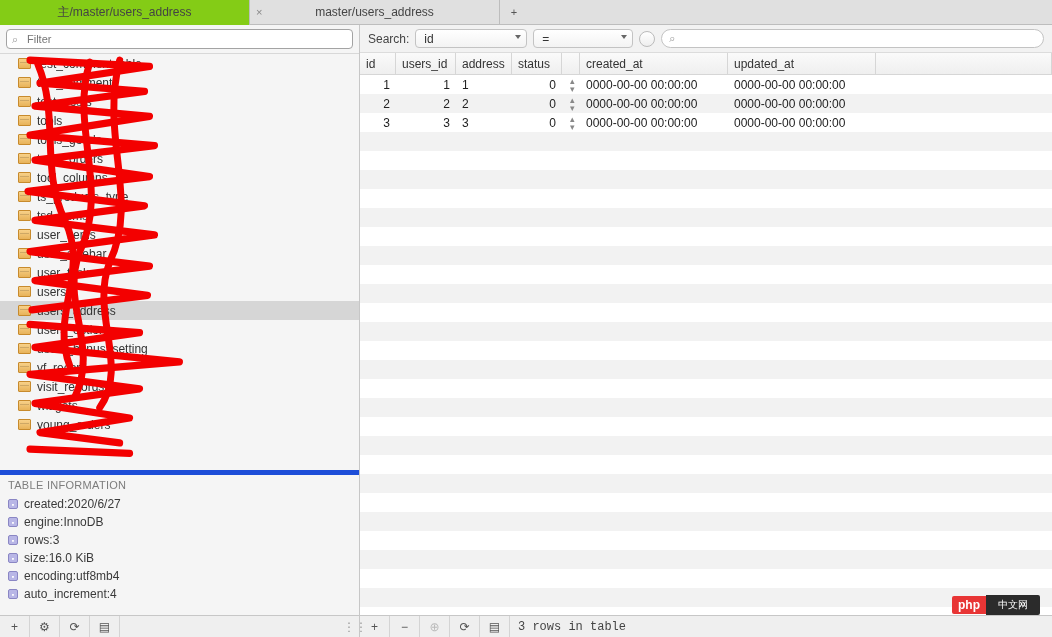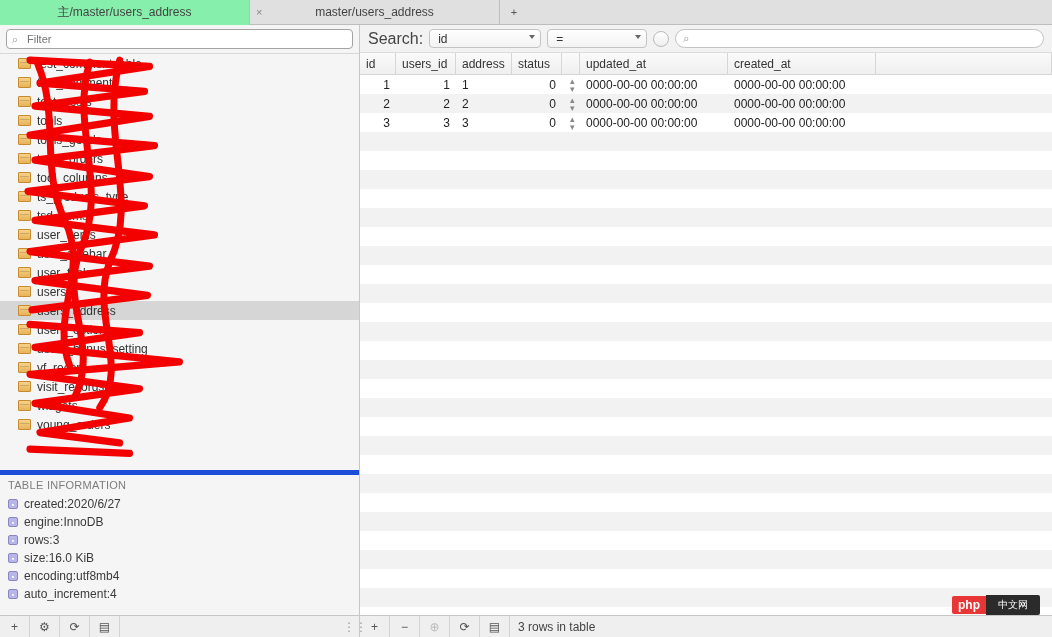--- a/index.html
+++ b/index.html
@@ -2,21 +2,21 @@
 <html><head>
 <meta charset="utf-8">
 <style>
   * { margin: 0; padding: 0; box-sizing: border-box; font-family: -apple-system, BlinkMacSystemFont, "Helvetica Neue", Arial, sans-serif; font-size: 12px; }
   html, body { width: 1052px; height: 637px; background: #ececec; overflow: hidden; }
   .app { display: flex; flex-direction: column; width: 1052px; height: 637px; background: #f5f5f5; }
 
   
   .tabs { display: flex; align-items: center; height: 25px; background: #e0e0e0; border-bottom: 1px solid #bdbdbd; }
   .tab { display: flex; align-items: center; justify-content: center; height: 25px; padding: 0 12px; width: 250px; border-right: 1px solid #bdbdbd; color: #444; font-size: 11px; position: relative; }
-  .tab.active { background: #86efac; }
+  .tab.active { background: #84cc16; }
   .tab .close { position: absolute; left: 6px; color: #888; font-size: 11px; }
   .newtab { width: 28px; text-align: center; color: #555; }
 
   
   .body { flex: 1; display: flex; min-height: 0; }
   .sidebar { width: 360px; display: flex; flex-direction: column; border-right: 1px solid #c7c7c7; background: #f5f5f5; position: relative; }
   .main { flex: 1; display: flex; flex-direction: column; background: #fff; min-width: 0; }
 
   
   .filter-wrap { padding: 4px 6px; border-bottom: 1px solid #d8d8d8; }
@@ -40,21 +40,21 @@
   .tinfo-row { display: flex; align-items: center; margin: 4px 0; font-size: 12px; color: #3a3a3a; }
   .tinfo-dot { width: 10px; height: 10px; background: #b8b6e6; border: 1px solid #8a86c4; border-radius: 2px; margin-right: 6px; display: flex; align-items: center; justify-content: center; color: #fff; font-size: 7px; }
 
   
   .sb-bottom { height: 22px; border-top: 1px solid #c7c7c7; background: #efefef; display: flex; align-items: center; }
   .sb-btn { width: 30px; height: 22px; display: flex; align-items: center; justify-content: center; border-right: 1px solid #d4d4d4; color: #555; }
   .drag-handle { margin-left: auto; width: 16px; text-align: center; color: #999; }
 
   
   .searchbar { height: 28px; display: flex; align-items: center; gap: 6px; padding: 0 8px; border-bottom: 1px solid #dcdcdc; background: #f2f2f2; }
-  .searchbar label { color: #444; font-size: 16px; }
+  .searchbar label { color: #444; font-size: 12px; }
   .combo { height: 19px; border: 1px solid #c3c3c3; border-radius: 4px; background: linear-gradient(#fff,#f3f3f3); display: flex; align-items: center; padding: 0 16px 0 8px; position: relative; font-size: 11px; color: #333; }
   .combo::after { content: ""; position: absolute; right: 5px; top: 5px; width: 0; height: 0; border-left: 3px solid transparent; border-right: 3px solid transparent; border-top: 4px solid #666; }
   .combo.field { width: 112px; }
   .combo.op { width: 100px; }
   .round-input { flex: 1; height: 19px; border: 1px solid #c3c3c3; border-radius: 10px; background: #fff; padding: 0 8px 0 22px; position: relative; }
   .round-input .mag { position: absolute; left: 7px; top: 2px; color: #999; font-size: 11px; }
   .circle-btn { width: 16px; height: 16px; border: 1px solid #bbb; border-radius: 8px; background: linear-gradient(#fff,#eee); position: relative; }
 
   
   .grid { flex: 1; display: flex; flex-direction: column; min-height: 0; background: #fff; }
@@ -71,21 +71,21 @@
   .col-uid { width: 60px; }
   .col-addr { width: 56px; }
   .col-status { width: 50px; }
   .col-sorter { width: 18px; }
   .col-created { width: 148px; }
   .col-updated { width: 148px; }
 
   
   .main-bottom { height: 22px; border-top: 1px solid #c7c7c7; background: #efefef; display: flex; align-items: center; }
   .mb-btn { width: 30px; height: 22px; display: flex; align-items: center; justify-content: center; border-right: 1px solid #d4d4d4; color: #555; }
-  .mb-text { padding: 0 8px; color: #444; }
+  .mb-text { padding: 0 8px; color: #444; font-family: Liberation Mono, monospace; }
 
   
   .wm { position: absolute; right: 12px; bottom: 22px; display: flex; align-items: center; }
   .wm .php { background: #e83535; color: #fff; font-weight: bold; font-size: 12px; padding: 2px 6px; border-radius: 2px 0 0 2px; }
   .wm .cn { background: #2b2b2b; color: #fff; font-size: 10px; padding: 3px 12px; border-radius: 0 2px 2px 0; }
 </style>
 </head>
 <body>
 
 <div class="app">
@@ -266,22 +266,22 @@
           </div>
       </div>
 
       <div class="grid">
         <div class="ghead">
           <div class="gh col-id">id</div>
           <div class="gh col-uid">users_id</div>
           <div class="gh col-addr">address</div>
           <div class="gh col-status">status</div>
           <div class="gh col-sorter"></div>
+          <div class="gh col-created">created_at</div>
           <div class="gh col-updated">updated_at</div>
-          <div class="gh col-created">created_at</div>
           <div class="gh" style="flex:1"></div>
         </div>
         <div class="gbody" id="gbody">
             <div class="grow">
               <div class="gc col-id r">1</div>
               <div class="gc col-uid r">1</div>
               <div class="gc col-addr">1</div>
               <div class="gc col-status r">0</div>
               <div class="gc col-sorter">
                 <span class="sorter">▴<br>▾</span>

